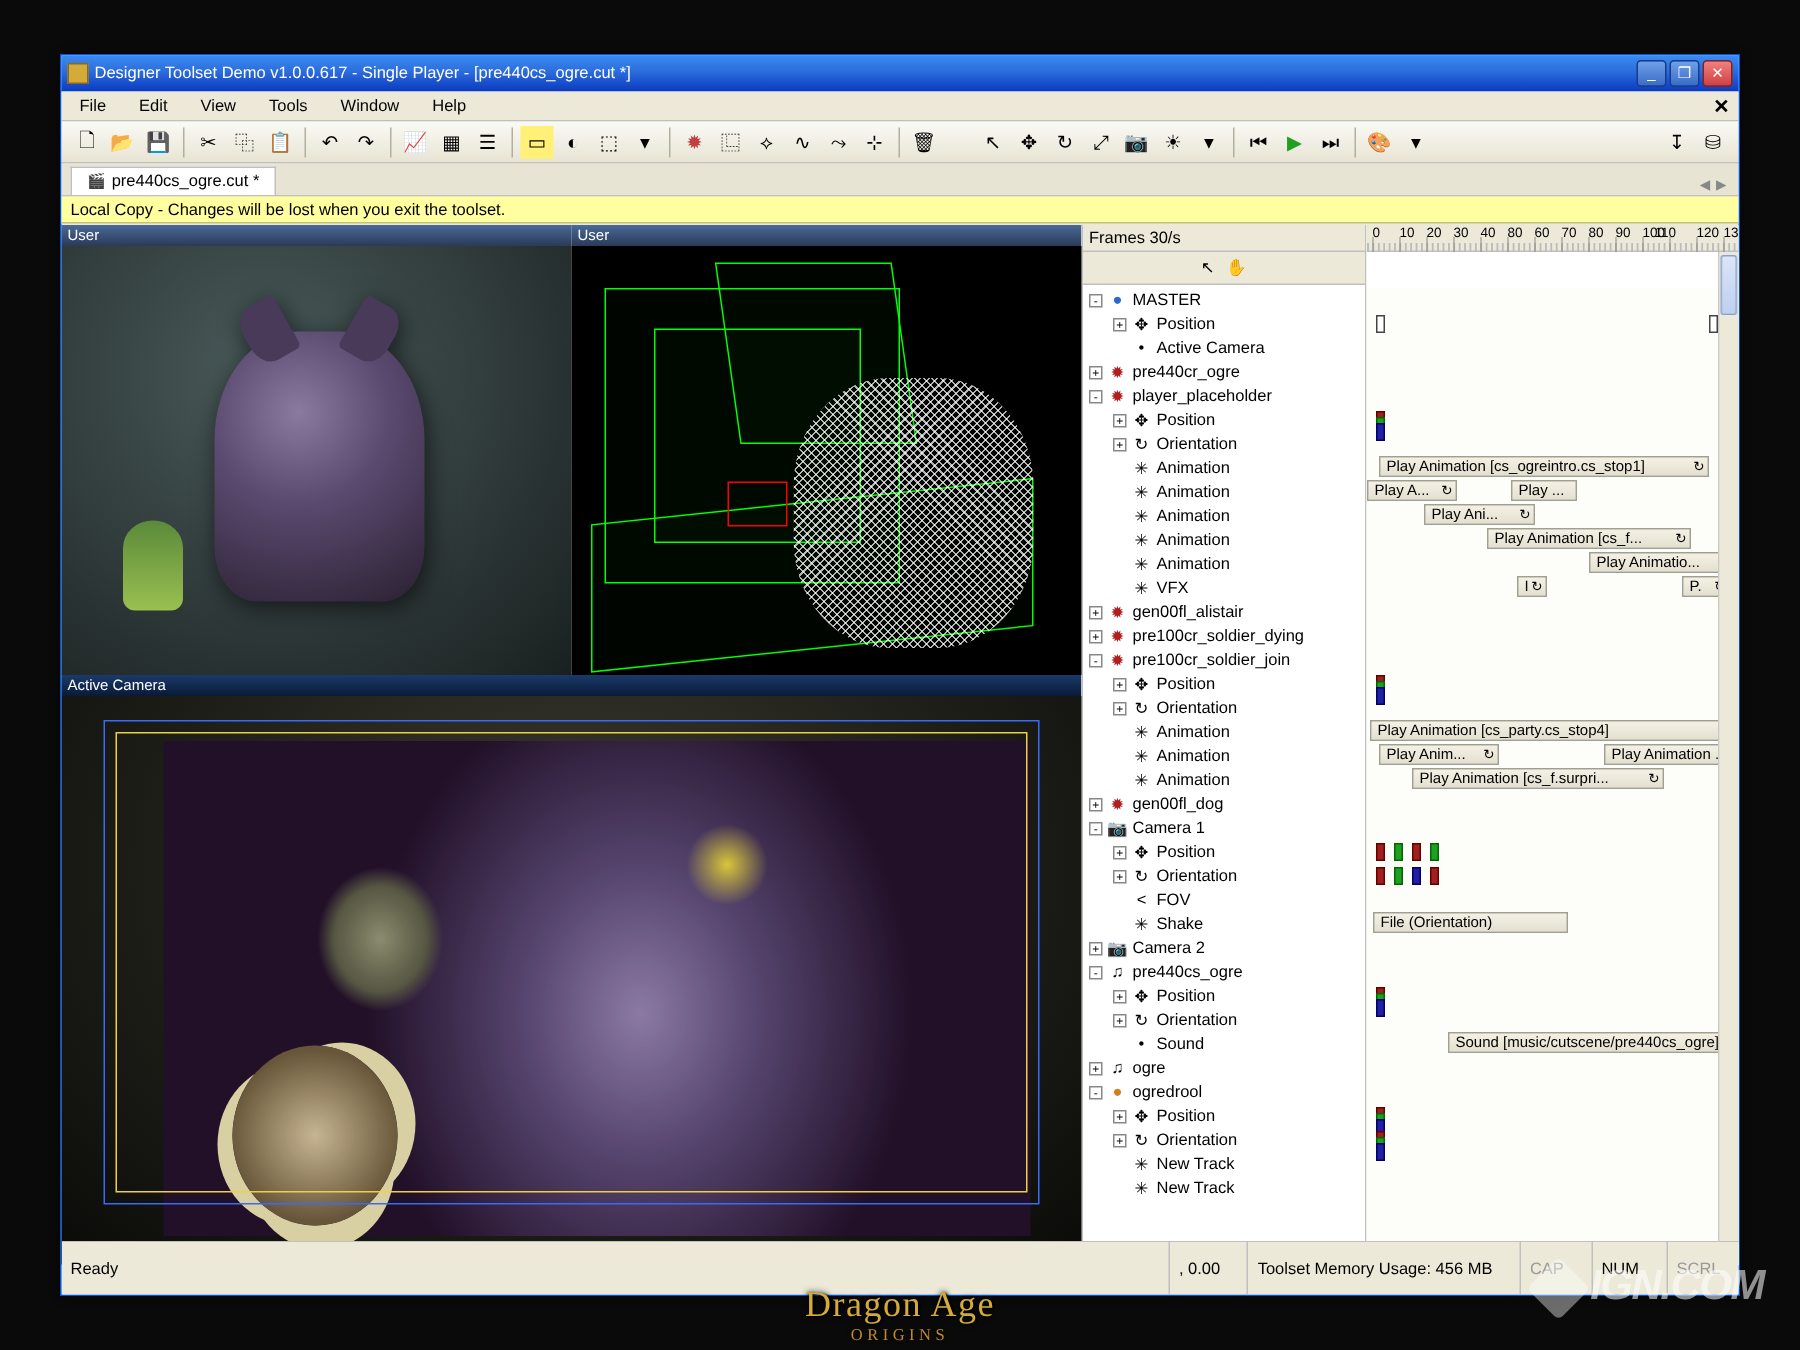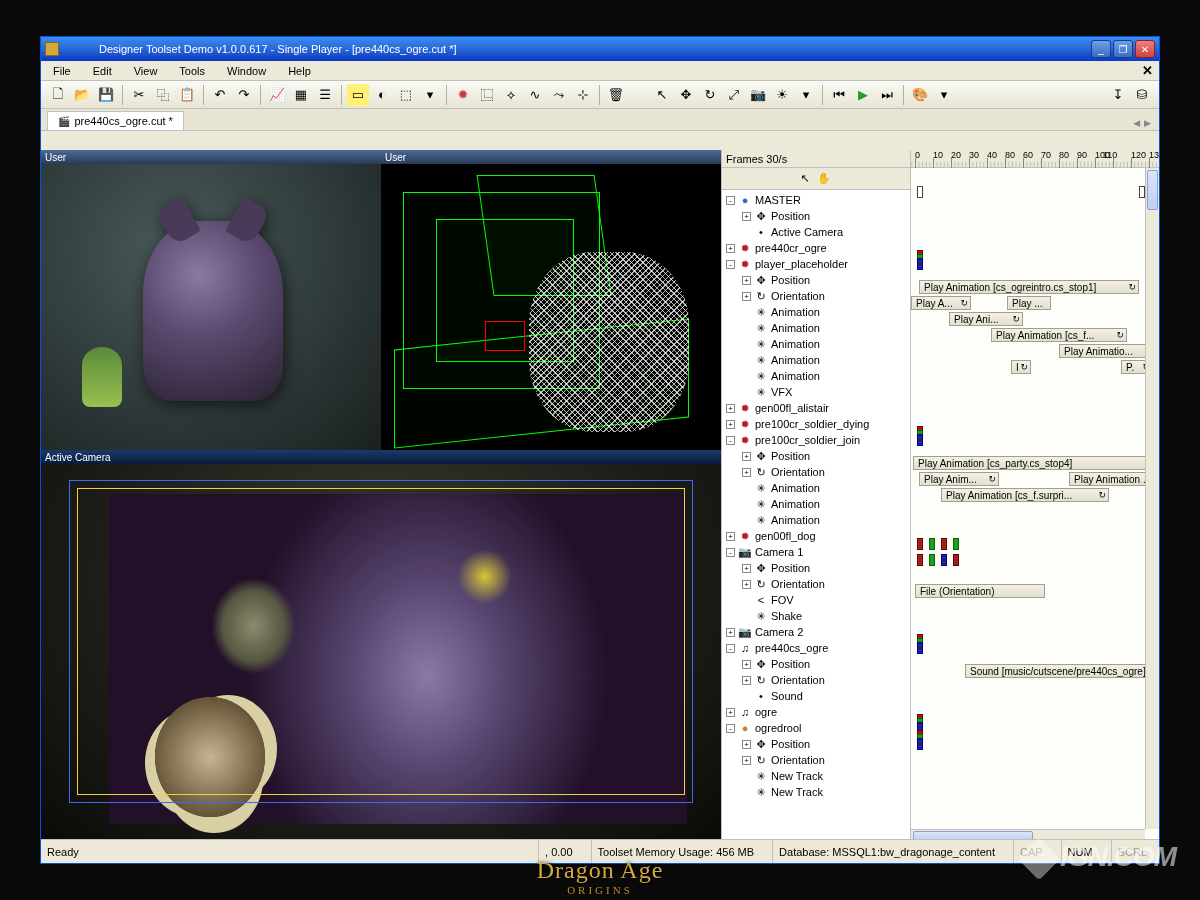--- a/index.html
+++ b/index.html
@@ -23,21 +23,21 @@
 .titlebar {
   height: 24px;
   background: linear-gradient(to bottom, #3a8cf0 0%, #2b6cdc 45%, #0a3ac0 100%);
   display: flex;
   align-items: center;
   padding: 0 4px;
   color: #fff;
   font-size: 11px;
 }
 .titlebar .app-icon { width:14px; height:14px; background:#d4aa3a; margin-right:4px; border:1px solid #8a6a1a; }
-.titlebar .title { flex:1; white-space:nowrap; overflow:hidden;margin-left:36px; }
+.titlebar .title { flex:1; white-space:nowrap; overflow:hidden; }
 .win-btns { display:flex; gap:2px; }
 .win-btn { width:20px; height:18px; background:linear-gradient(#6fa0e8,#3a6cc4); border:1px solid #1a3a8a; border-radius:3px; color:#fff; font-size:10px; display:flex; align-items:center; justify-content:center; cursor:pointer; }
 .win-btn.close { background:linear-gradient(#f08080,#d04040); border-color:#8a2020; }
 .doc-close { position:absolute; right:6px; top:26px; font-size:13px; font-weight:bold; cursor:pointer; }
 .menubar { height:20px; background:#ece9d8; display:flex; align-items:center; padding:0 6px; gap:10px; border-bottom:1px solid #c0c0c0; }
 .menubar span { padding:2px 6px; cursor:pointer; }
 .toolbar { height:28px; background:linear-gradient(#fafaf5,#e8e4d4); border-bottom:1px solid #c0c0c0; display:flex; align-items:center; padding:0 6px; gap:2px; }
 .tb-btn { width:22px; height:22px; border:1px solid transparent; display:flex; align-items:center; justify-content:center; cursor:pointer; font-size:13px; }
 .tb-sep { width:1px; height:20px; background:#b0b0a0; margin:0 3px; }
 .doc-tabs { height:22px; background:#e8e4d4; display:flex; align-items:flex-end; padding:0 6px; border-bottom:1px solid #c0c0c0; }
@@ -98,21 +98,21 @@
 }
 .tracks { flex:1; position:relative; overflow:auto; background:#fdfdfa; }
 .track-row { position:absolute; left:0; right:14px; height:16px; }
 .clip { position:absolute; height:14px; background:linear-gradient(#f4f0e4,#e4e0d0); border:1px solid #a0a090; font-size:10px; padding:0 4px; overflow:hidden; white-space:nowrap; display:flex; align-items:center; }
 .clip .loop { position:absolute; right:2px; top:1px; font-size:9px; }
 .key { position:absolute; width:6px; height:12px; top:2px; }
 .key.r { background:#a02020; border:1px solid #600; }
 .key.g { background:#20a020; border:1px solid #060; }
 .key.b { background:#2020a0; border:1px solid #006; }
 .key.hollow { background:#fff; border:1px solid #444; }
-.statusbar { position:absolute; left:0; right:0; bottom:0; height:24px; background:#ece9d8; border-top:1px solid #c0c0c0; display:flex; align-items:center; font-size:11px; padding:0 6px; gap:12px; }
+.statusbar { position:absolute; left:0; right:0; bottom:0; height:36px; background:#ece9d8; border-top:1px solid #c0c0c0; display:flex; align-items:center; font-size:11px; padding:0 6px; gap:12px; }
 .statusbar .cell { border-left:1px solid #c0c0c0; padding:0 6px; height:100%; display:flex; align-items:center; }
 .statusbar .cell.dim { color:#999; }
 .game-logo { position:absolute; left:50%; transform:translateX(-50%); bottom:4px; text-align:center; z-index:10; pointer-events:none; }
 .game-logo .da { font-family: Georgia, serif; font-size:24px; color:#d4aa3a; text-shadow:0 0 4px #000, 1px 1px 2px #000; letter-spacing:1px; }
 .game-logo .or { font-family: Georgia, serif; font-size:11px; color:#c08a2a; text-shadow:0 0 3px #000; letter-spacing:3px; }
 .ign { position:absolute; right:24px; bottom:26px; color:rgba(255,255,255,.55); font-weight:bold; font-size:28px; font-style:italic; letter-spacing:-1px; z-index:10; pointer-events:none; }
 .ign .cube { display:inline-block; width:30px; height:30px; background:rgba(255,255,255,.4); transform:rotate(45deg); margin-right:6px; vertical-align:middle; border-radius:4px; }
 .scrollbar-v { position:absolute; right:0; top:18px; bottom:14px; width:14px; background:#ece9d8; border-left:1px solid #c0c0c0; }
 .scrollbar-v .thumb { position:absolute; left:1px; right:1px; top:2px; height:40px; background:linear-gradient(#dce4f8,#bcd0f0); border:1px solid #8aa0d0; border-radius:2px; }
 .scrollbar-h { position:absolute; left:0; right:14px; bottom:0; height:14px; background:#ece9d8; border-top:1px solid #c0c0c0; }
@@ -195,20 +195,23 @@
   <div class="doc-tabs">
     <div class="doc-tab">
       <span class="clap">🎬</span>
       <span>pre440cs_ogre.cut *</span>
     </div>
     <div style="flex:1"></div>
     <span style="font-size:9px;color:#888;padding:2px">◀</span>
     <span style="font-size:9px;color:#888;padding:2px">▶</span>
   </div>
 
+  <div class="warning-bar">
+    <span>Local Copy - Changes will be lost when you exit the toolset.</span>
+  </div>
 
   <div class="content">
 
     <div class="left-col">
       <div class="viewport-row">
         <div style="flex:1;display:flex;flex-direction:column">
           <div class="vp-header">User</div>
           <div class="viewport-user">
             <div class="ogre-render"></div>
             <div class="placeholder-cyl"></div>
@@ -451,21 +454,21 @@
             <span class="ruler-num" style="left: 112px;">60</span>
             <span class="ruler-num" style="left: 130px;">70</span>
             <span class="ruler-num" style="left: 148px;">80</span>
             <span class="ruler-num" style="left: 166px;">90</span>
             <span class="ruler-num" style="left: 184px;">100</span>
             <span class="ruler-num" style="left: 192px;">110</span>
             <span class="ruler-num" style="left: 220px;">120</span>
             <span class="ruler-num" style="left: 238px;">130</span>
           </div>
       </div>
-      <div class="tracks" id="tracks" style="height: 640px;">
+      <div class="tracks" id="tracks" style="height: 640px; margin-top: 24px;">
           <div class="track-row" style="top: 112px;">
             <div class="clip" style="left: 8px; width: 220px;">Play Animation [cs_ogreintro.cs_stop1]<span class="loop">↻</span></div>
           </div>
           <div class="track-row" style="top: 128px;">
             <div class="clip" style="left: 0; width: 60px;">Play A...<span class="loop">↻</span></div>
             <div class="clip" style="left: 96px; width: 44px;">Play ...</div>
           </div>
           <div class="track-row" style="top: 144px;">
             <div class="clip" style="left: 38px; width: 74px;">Play Ani...<span class="loop">↻</span></div>
           </div>
@@ -545,21 +548,20 @@
         </div>
     </div>
 
   </div>
 
   <div class="statusbar">
     <span>Ready</span>
     <div style="flex:1"></div>
     <div class="cell">, 0.00</div>
     <div class="cell">Toolset Memory Usage: 456 MB</div>
-    <div class="cell">Database: MSSQL1:bw_dragonage_content</div>
     <div class="cell dim">CAP</div>
     <div class="cell">NUM</div>
     <div class="cell dim">SCRL</div>
   </div>
 
 </div>
 
 <div class="game-logo">
   <div class="da">Dragon Age</div>
   <div class="or">ORIGINS</div>

